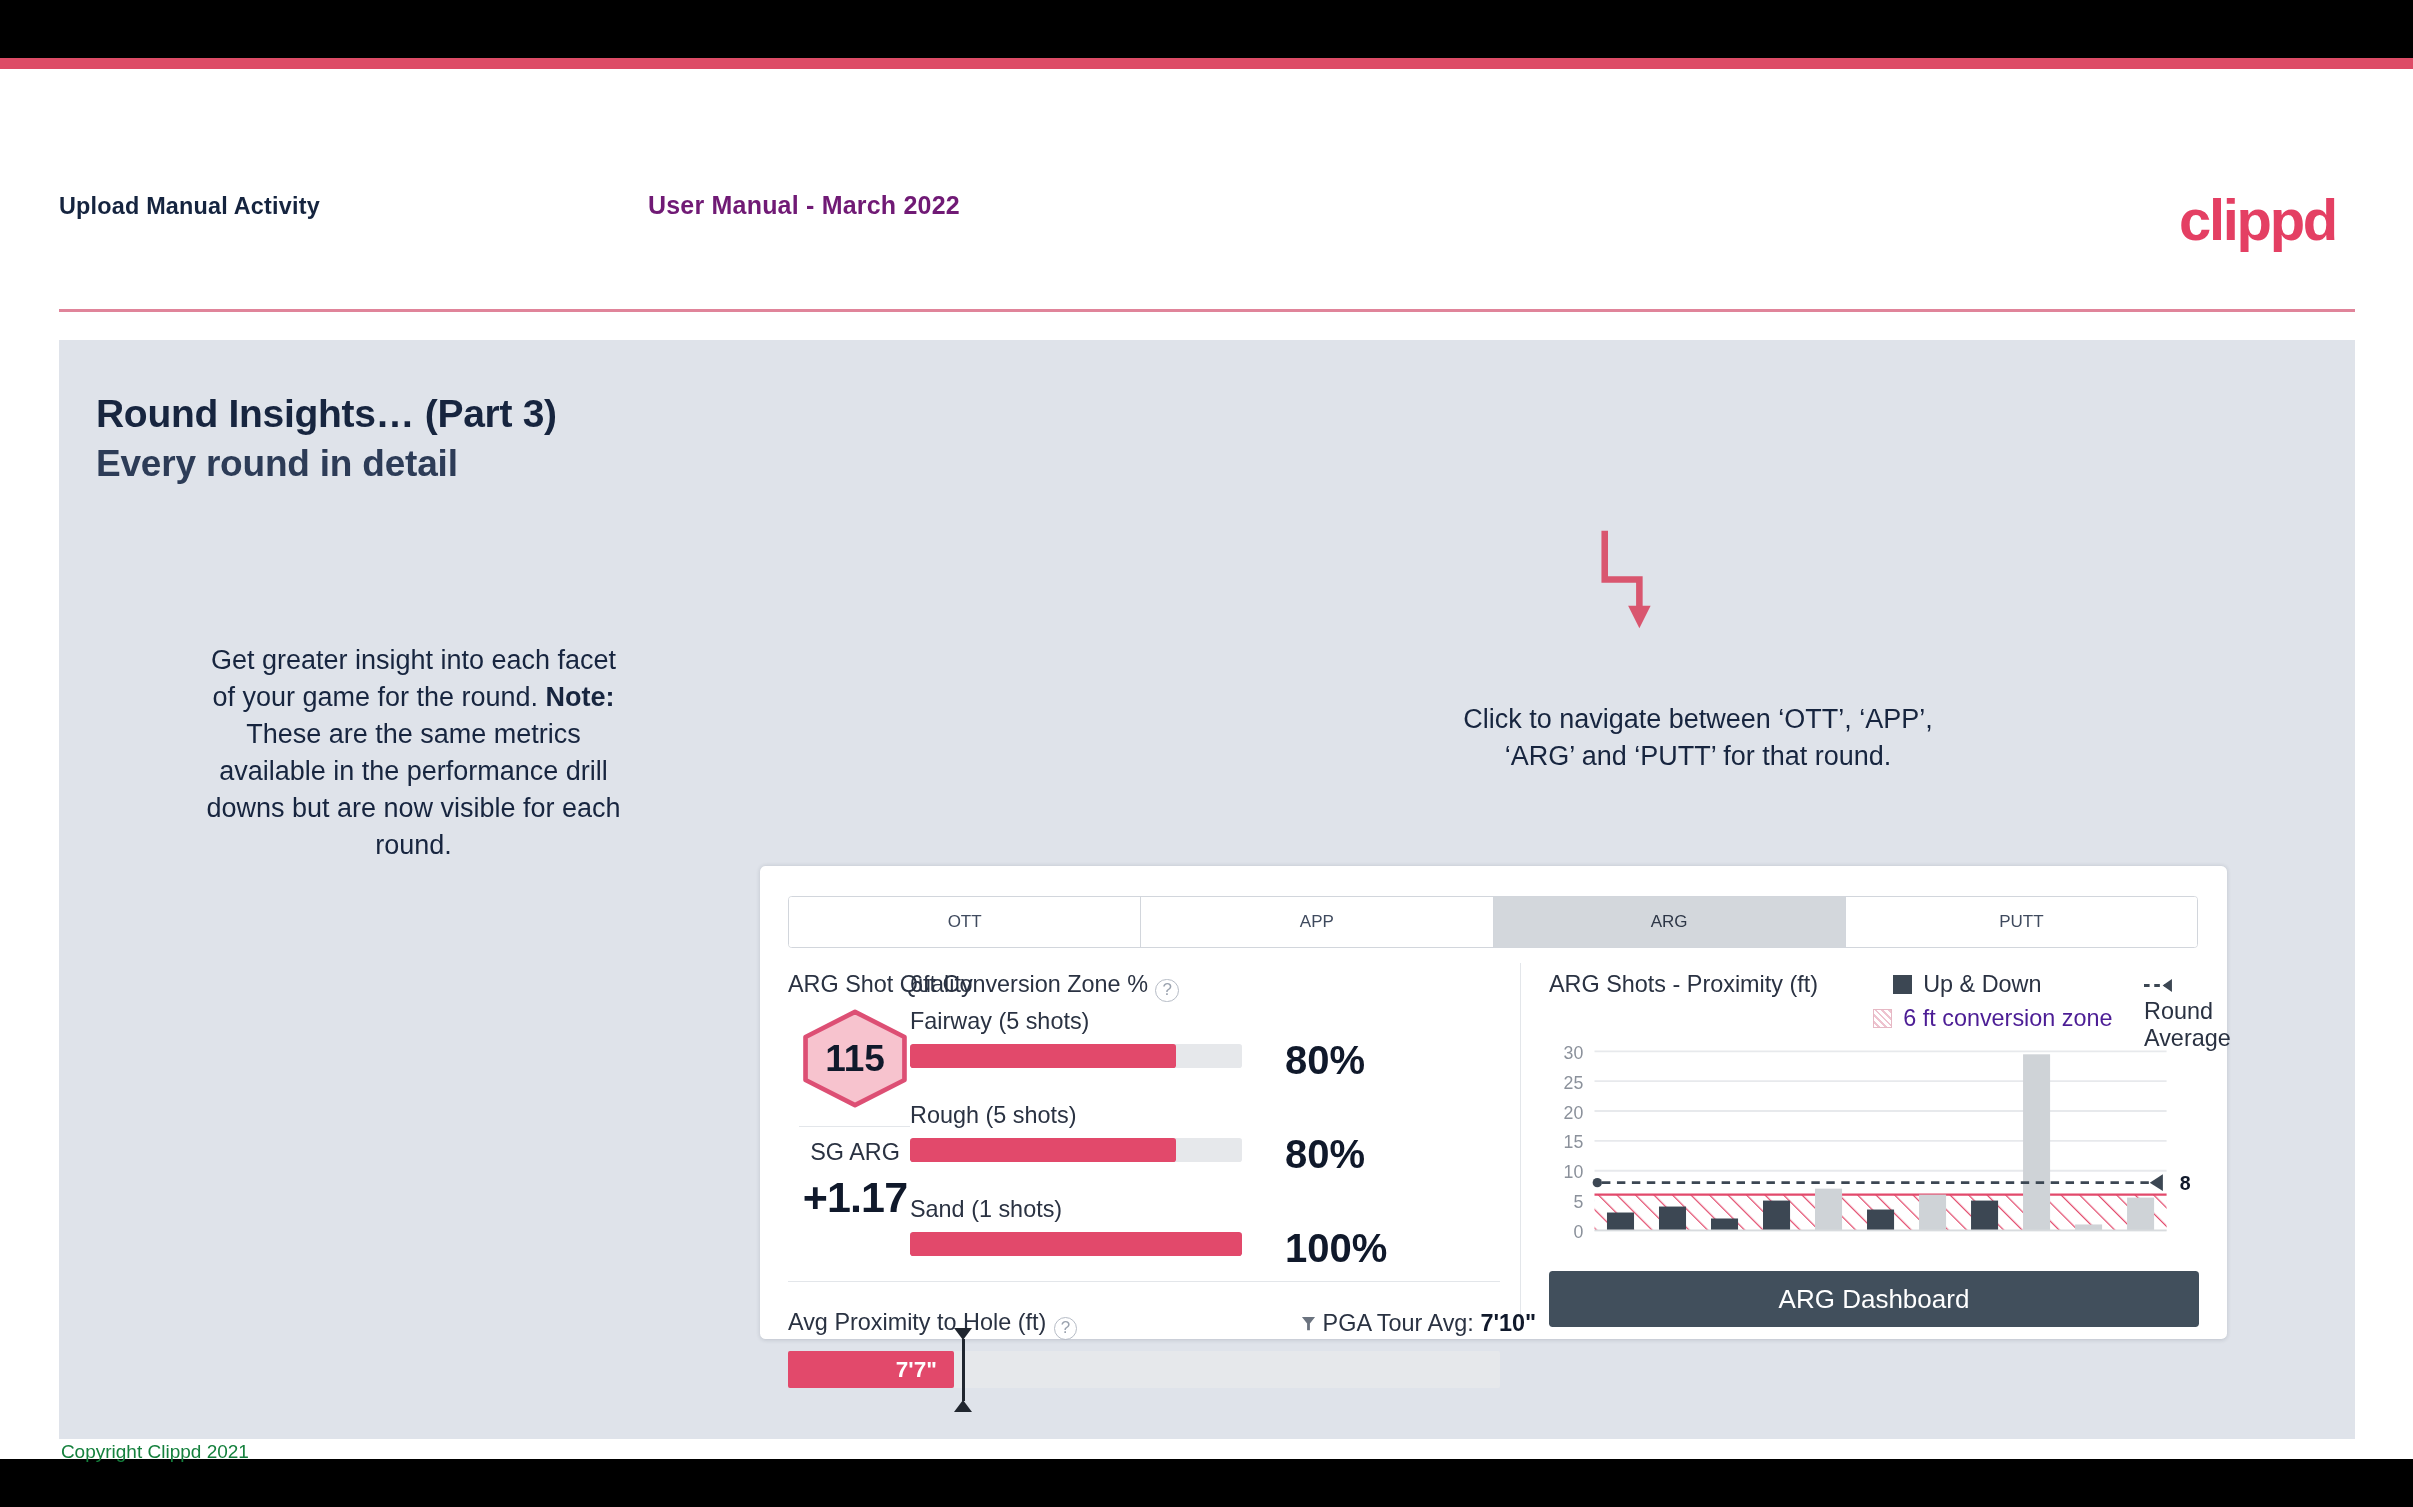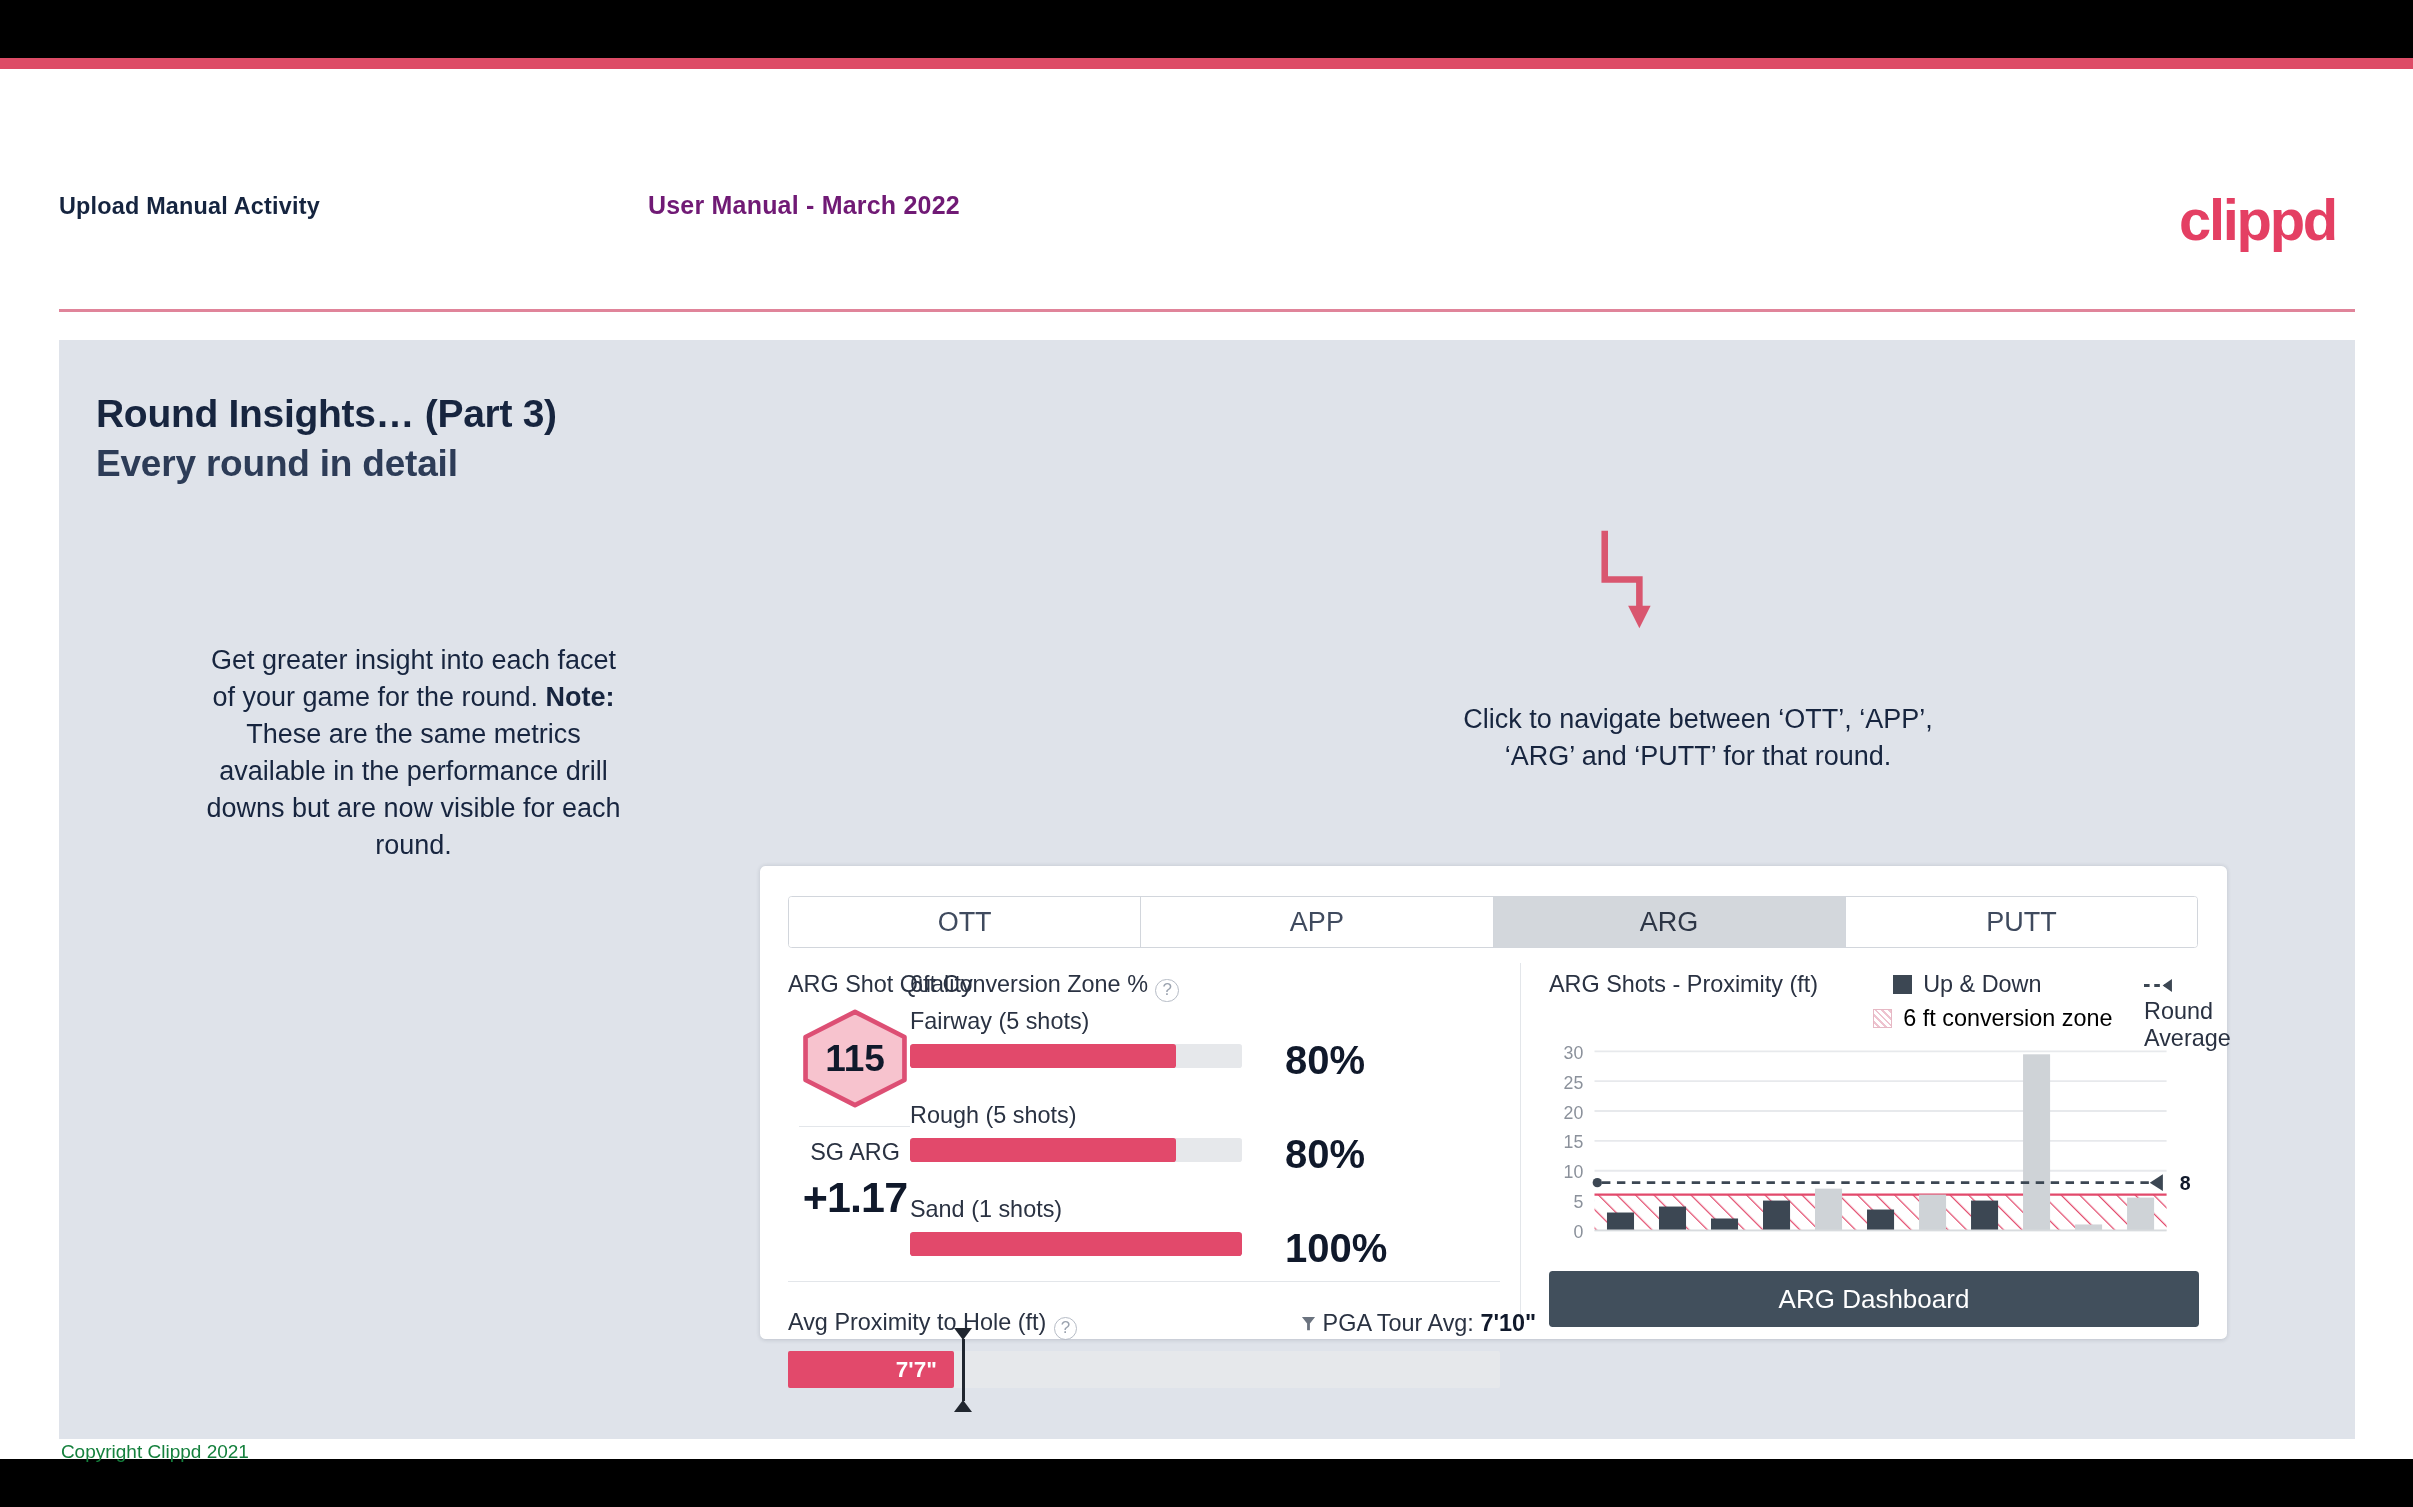--- a/index.html
+++ b/index.html
@@ -39,21 +39,21 @@
 
   .copyright { position: absolute; left: 1.9px; top: 1101px; font-size: 19px; color: #15803d; }
 
   
   .card { position: absolute; left: 701px; top: 526px; width: 1467px; height: 473px;
           background: #ffffff; border-radius: 5.6px; box-shadow: 0 0.9px 4.7px rgba(20,30,50,.16); }
 
   .tabs { position: absolute; left: 28px; top: 30px; width: 1410px; height: 52px;
           display: flex; border: 0.9px solid #d2d6dc; border-radius: 3.7px; overflow: hidden; background: #fff; }
   .tab { flex: 1 1 0; display: flex; align-items: center; justify-content: center;
-         font-size: 27px; color: #3f4a5e; border-right: 0.9px solid #d2d6dc; background: #fff; }
+         font-size: 17px; color: #3f4a5e; border-right: 0.9px solid #d2d6dc; background: #fff; }
   .tab:last-child { border-right: none; }
   .tab.active { background: #d3d7dc; color: #2d3646; }
 
   .divider-v { position: absolute; left: 760px; top: 97px; width: 0.9px; height: 356px; background: #e3e6ea; }
   .divider-h { position: absolute; left: 28px; top: 415px; width: 712px; height: 0.9px; background: #e3e6ea; }
 
   
   .lbl-shotq { position: absolute; left: 28px; top: 105px; font-size: 23.4px; color: #2a3242; }
   .lbl-conv  { position: absolute; left: 150px; top: 105px; font-size: 23.4px; color: #2a3242; }
   .qmark { display: inline-block; width: 23.4px; height: 23.4px; border: 1.9px solid #b6bcc6; border-radius: 50%;
@@ -86,21 +86,21 @@
   .prox-marker { position: absolute; top: -12px; height: 62px; width: 2.8px; background: #20262f; }
   .prox-marker:before, .prox-marker:after { content: ""; position: absolute; left: -7.5px; width: 0; height: 0;
                border-left: 9.4px solid transparent; border-right: 9.4px solid transparent; }
   .prox-marker:before { top: -11.2px; border-top: 12px solid #20262f; }
   .prox-marker:after  { bottom: -11.2px; border-bottom: 12px solid #20262f; }
 
   
   .r-title { position: absolute; left: 789px; top: 105px; font-size: 23.4px; color: #2a3242; }
   .lg1 { position: absolute; left: 1133px; top: 105px; font-size: 23.4px; color: #2a3242; }
   .lg2 { position: absolute; left: 1384px; top: 105px; font-size: 23.4px; color: #2a3242; }
-  .lg3 { position: absolute; left: 1113px; top: 139px; font-size: 23.4px; color: #000000; }
+  .lg3 { position: absolute; left: 1113px; top: 139px; font-size: 23.4px; color: #4c1d95; }
   .sw-square { display: inline-block; width: 19px; height: 19px; background: #3c4753; vertical-align: -1.9px; margin-right: 11.2px; }
   .sw-hatch { display: inline-block; width: 19px; height: 19px; vertical-align: -1.9px; margin-right: 11.2px;
               border: 0.9px solid #e6b8c4;
               background: repeating-linear-gradient(45deg, #fff 0 2.8px, #eec3cf 2.8px 4.7px); }
   .sw-dash { display: inline-block; width: 41px; height: 19px; vertical-align: -2.8px; margin-right: 7.5px; }
 
   .chart { position: absolute; left: 789px; top: 170px; width: 650px; height: 215px; }
   .btn-dash { position: absolute; left: 789px; top: 405px; width: 650px; height: 56px; background: #414f5c;
               border-radius: 3.7px; color: #fff; font-size: 26px; display: flex; align-items: center; justify-content: center; }
 </style>

